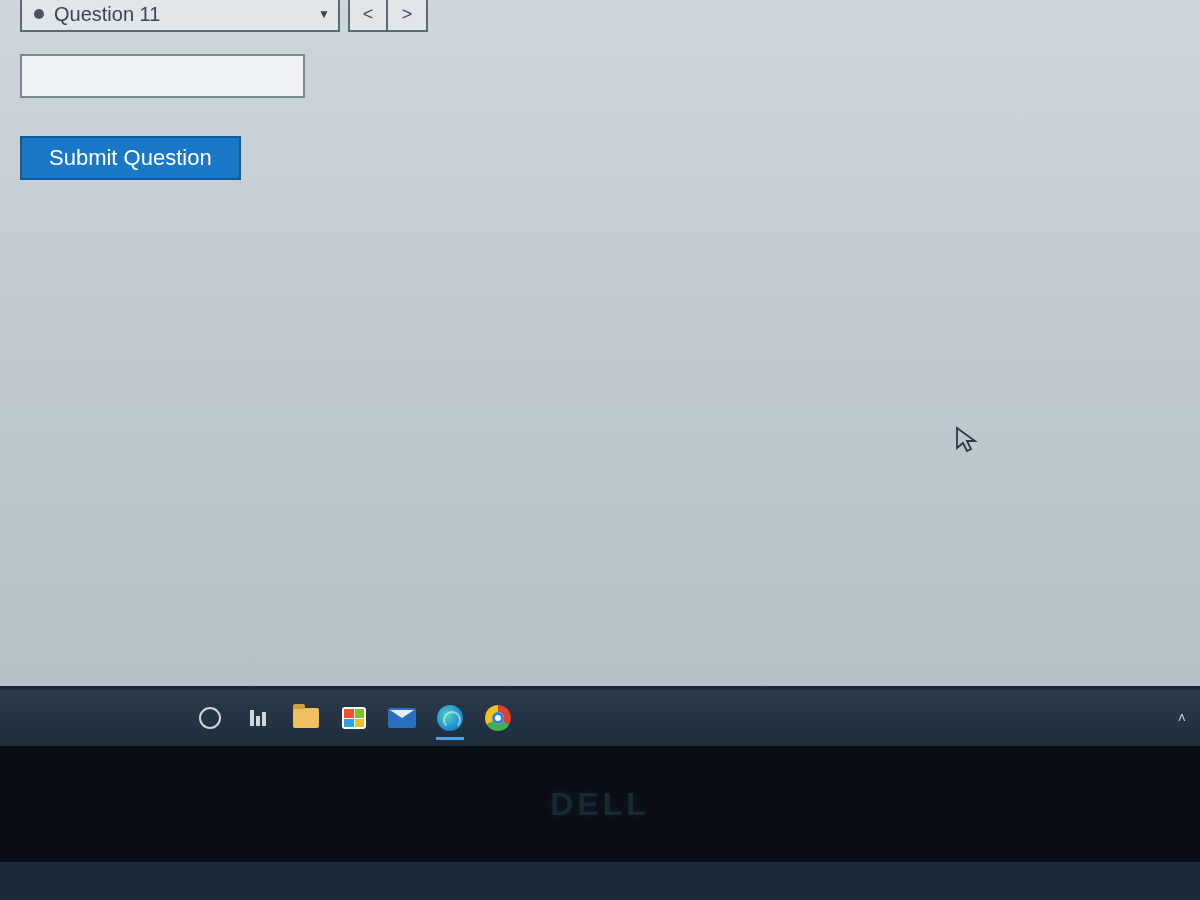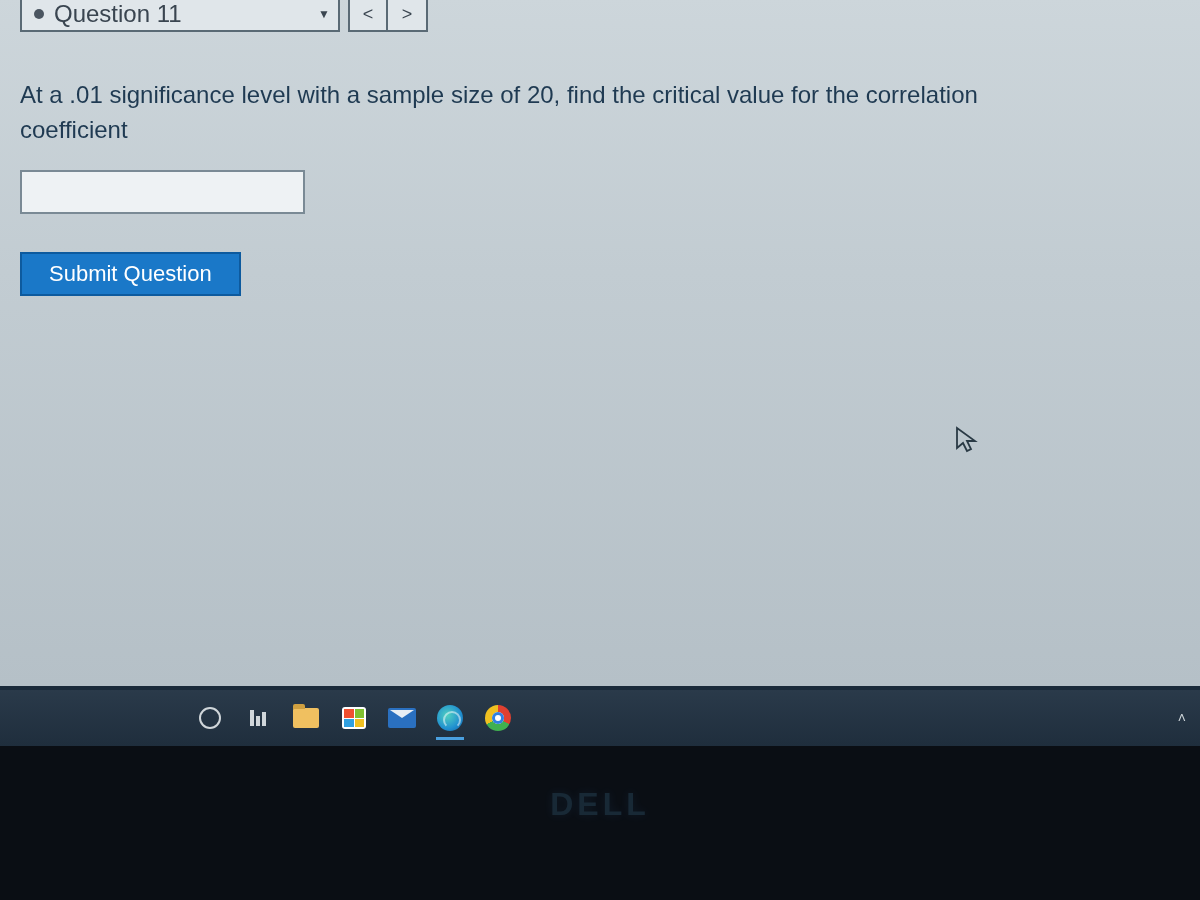--- a/index.html
+++ b/index.html
@@ -40,21 +40,21 @@
       width: 10px;
       height: 10px;
       border-radius: 50%;
       background: #4a5560;
       margin-right: 10px;
       flex-shrink: 0;
     }
     .question-dropdown .label {
       flex: 1;
       color: #3a4550;
-      font-size: 24px;
+      font-size: 20px;
     }
     .question-dropdown .caret {
       font-size: 12px;
       color: #3a4550;
     }
     .nav-btn-group {
       display: flex;
       border: 2px solid #5a6a75;
       height: 36px;
       background: #e0e6ea;
@@ -225,21 +225,21 @@
       align-items: center;
       gap: 10px;
       color: #cfd6da;
     }
     .tray .chev { font-size: 14px; }
     .bezel-bottom {
       position: absolute;
       top: 746px;
       left: 0;
       width: 100%;
-      height: 154px;
+      height: 116px;
       background: #0a0e14;
       display: flex;
       align-items: flex-start;
       justify-content: center;
       padding-top: 40px;
     }
     .dell-logo {
       color: #2a4a60;
       font-size: 32px;
       font-weight: 600;
@@ -262,21 +262,20 @@
     <div class="nav-btn-group">
       <div class="nav-btn">
         <span>&lt;</span>
       </div>
       <div class="nav-btn">
         <span>&gt;</span>
       </div>
     </div>
   </div>
 
-  <p class="question-text">At a .01 significance level with a sample size of 20, find the critical value for the correlation coefficient</p>
 
   <input class="answer-input" type="text" value="" style="">
 
   <div>
     <button class="submit-btn">
       <span>Submit Question</span>
     </button>
   </div>
 
   <svg class="cursor-arrow" width="26" height="30">

